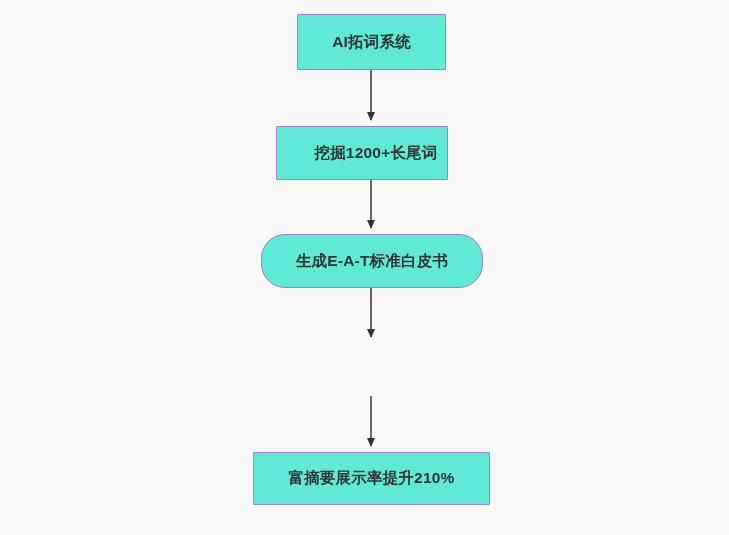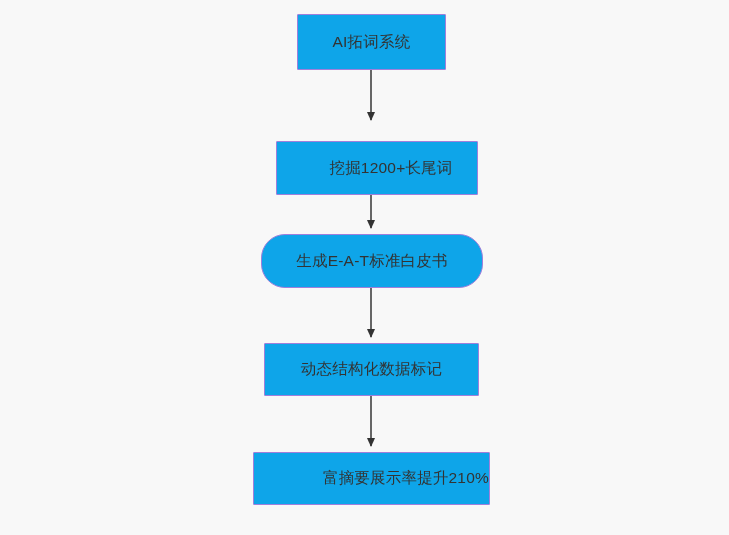--- a/index.html
+++ b/index.html
@@ -22,41 +22,42 @@
     position: absolute;
     left: 0;
     top: 0;
     width: 729px;
     height: 535px;
     pointer-events: none;
   }
   .node {
     position: absolute;
     box-sizing: border-box;
-    background: #0ea5e9;
+    background: #5eead4;
     border: 1.4px solid #9F7FDB;
     border-radius: 1px;
     display: flex;
     align-items: center;
     justify-content: center;
+    font-weight: bold;
   }
   .node-label {
     color: #333333;
     font-size: 15.5px;
     line-height: 1.2;
     letter-spacing: 0.2px;
     white-space: nowrap;
     text-align: center;
   }
   
   #node-0 { left: 297px; top: 14px;  width: 149px; height: 56px; }
-  #node-1 { left: 276px; top: 141px; width: 202px; height: 54px; padding-left: 28px; }
+  #node-1 { left: 276px; top: 126px; width: 172px; height: 54px; padding-left: 28px; }
   #node-2 { left: 261px; top: 234px; width: 222px; height: 54px; border-radius: 24px; }
   #node-3 { left: 264px; top: 343px; width: 215px; height: 53px; }
-  #node-4 { left: 253px; top: 452px; width: 237px; height: 53px; justify-content: flex-end; }
+  #node-4 { left: 253px; top: 452px; width: 237px; height: 53px; }
 </style>
 </head>
 <body>
 
 <div id="flowchart">
 
   <svg class="edge-layer" width="729" height="535" viewBox="0 0 729 535">
     <defs>
       <marker id="arrowhead" markerWidth="9" markerHeight="8" refX="8" refY="4" orient="auto" markerUnits="userSpaceOnUse">
         <path d="M0,0 L9,4 L0,8 z" fill="#333333"></path>
@@ -82,21 +83,18 @@
   </div>
 
   <div class="node" id="node-1">
     <span class="node-label">挖掘1200+长尾词</span>
   </div>
 
   <div class="node" id="node-2">
     <span class="node-label">生成E-A-T标准白皮书</span>
   </div>
 
-  <div class="node" id="node-3">
-    <span class="node-label">动态结构化数据标记</span>
-  </div>
 
   <div class="node" id="node-4">
     <span class="node-label">富摘要展示率提升210%</span>
   </div>
 
 </div>
 
 </body></html>

